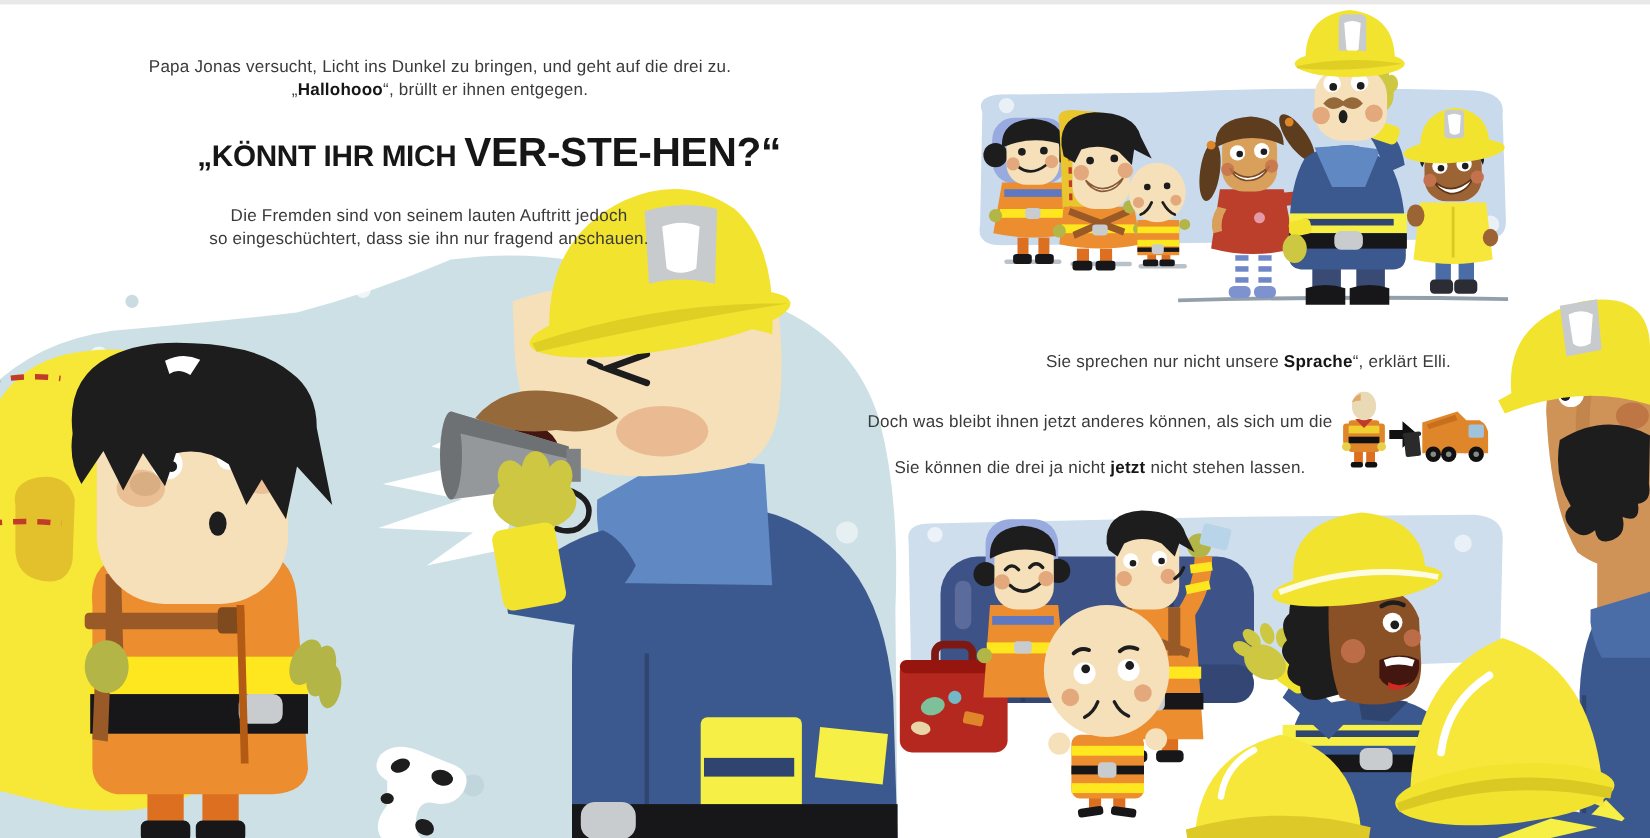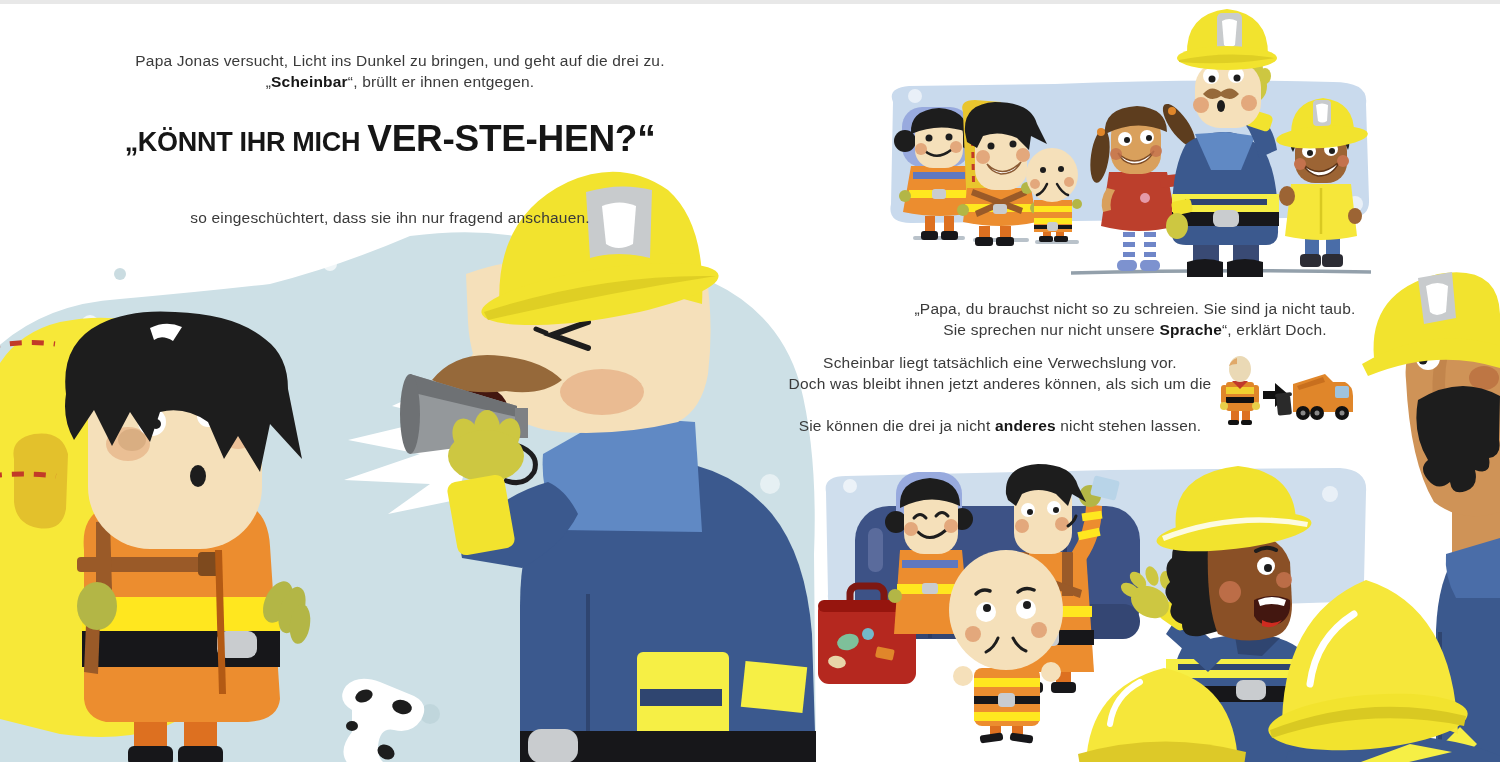--- a/index.html
+++ b/index.html
@@ -7,21 +7,21 @@
     position:relative;width:1500px;height:762px;margin:4px auto;
     background:var(--paper,#ffffff);overflow:hidden;
     font-family:"Liberation Sans",sans-serif;
   }
   .txt{
     position:absolute;text-align:center;color:var(--ink,#3a3a3a);
     font-size:15.5px;line-height:21px;letter-spacing:.2px;
   }
   .txt b{color:var(--ink-strong,#161616);}
   .headline{
-    position:absolute;text-align:center;color:var(--ink-strong,#161616);
+    position:absolute;text-align:right;color:var(--ink-strong,#161616);
     font-weight:bold;letter-spacing:-0.3px;white-space:nowrap;
   }
   .headline .h-small{font-size:27px;}
   .headline .h-large{font-size:37px;}
   svg{position:absolute;display:block;}
   
   .f-splash{fill:var(--splash,#cde0e6)} .f-wash{fill:var(--wash,#c9daed)}
   .f-helmet{fill:var(--helmet,#f2e32e)} .f-helmet2{fill:var(--helmet-bright,#f6e73a)}
   .f-stripe{fill:var(--stripe,#f6ef45)} .f-ostripe{fill:var(--stripe-orange,#ffe71f)}
   .f-navy{fill:var(--navy,#3b598e)} .f-navyd{fill:var(--navy-dark,#2f4570)} .f-leg{fill:var(--leg,#394a74)}
@@ -575,37 +575,37 @@
         <circle fill="#888888" cx="90" cy="57" r="2.5"></circle>
       <circle fill="#111111" cx="104" cy="57" r="7"></circle>
         <circle fill="#888888" cx="104" cy="57" r="2.5"></circle>
       <circle fill="#111111" cx="129" cy="57" r="7"></circle>
         <circle fill="#888888" cx="129" cy="57" r="2.5"></circle>
     </g>
   </svg>
 
   <div class="txt" style="left:120px;top:46px;width:560px">
     <span>Papa Jonas versucht, Licht ins Dunkel zu bringen, und geht auf die drei zu.</span><br>
-    <span>„</span><b>Scheinbar</b><span>“, brüllt er ihnen entgegen.</span>
+    <span>„</span><b>Hallohooo</b><span>“, brüllt er ihnen entgegen.</span>
   </div>
 
   <div class="headline" style="left:70px;top:114px;width:640px">
     <span class="h-small">„KÖNNT IHR MICH </span><span class="h-large">VER-STE-HEN?“</span>
   </div>
 
   <div class="txt" style="left:150px;top:182px;width:480px">
-    <br>
+    <span>Die Fremden sind von seinem lauten Auftritt jedoch</span><br>
     <span>so eingeschüchtert, dass sie ihn nur fragend anschauen.</span>
   </div>
 
   <div class="txt" style="left:880px;top:294px;width:510px">
-    <span>„Papa, du brauchst nicht so zu schreien. Sie sind ja nicht taub.</span><br>
-    <span>Sie sprechen nur nicht unsere </span><b>Sprache</b><span>“, erklärt Doch.</span>
+    <br>
+    <span>Sie sprechen nur nicht unsere </span><b>Sprache</b><span>“, erklärt Elli.</span>
   </div>
 
   <div class="txt" style="left:775px;top:348px;width:450px">
-    <span>Scheinbar liegt tatsächlich eine Verwechslung vor.</span><br>
+    <br>
     <span>Doch was bleibt ihnen jetzt anderes können, als sich um die</span><br>
     <br>
-    <span>Sie können die drei ja nicht </span><b>anderes</b><span> nicht stehen lassen.</span>
+    <span>Sie können die drei ja nicht </span><b>jetzt</b><span> nicht stehen lassen.</span>
   </div>
 
 </div>
 
 </body></html>

